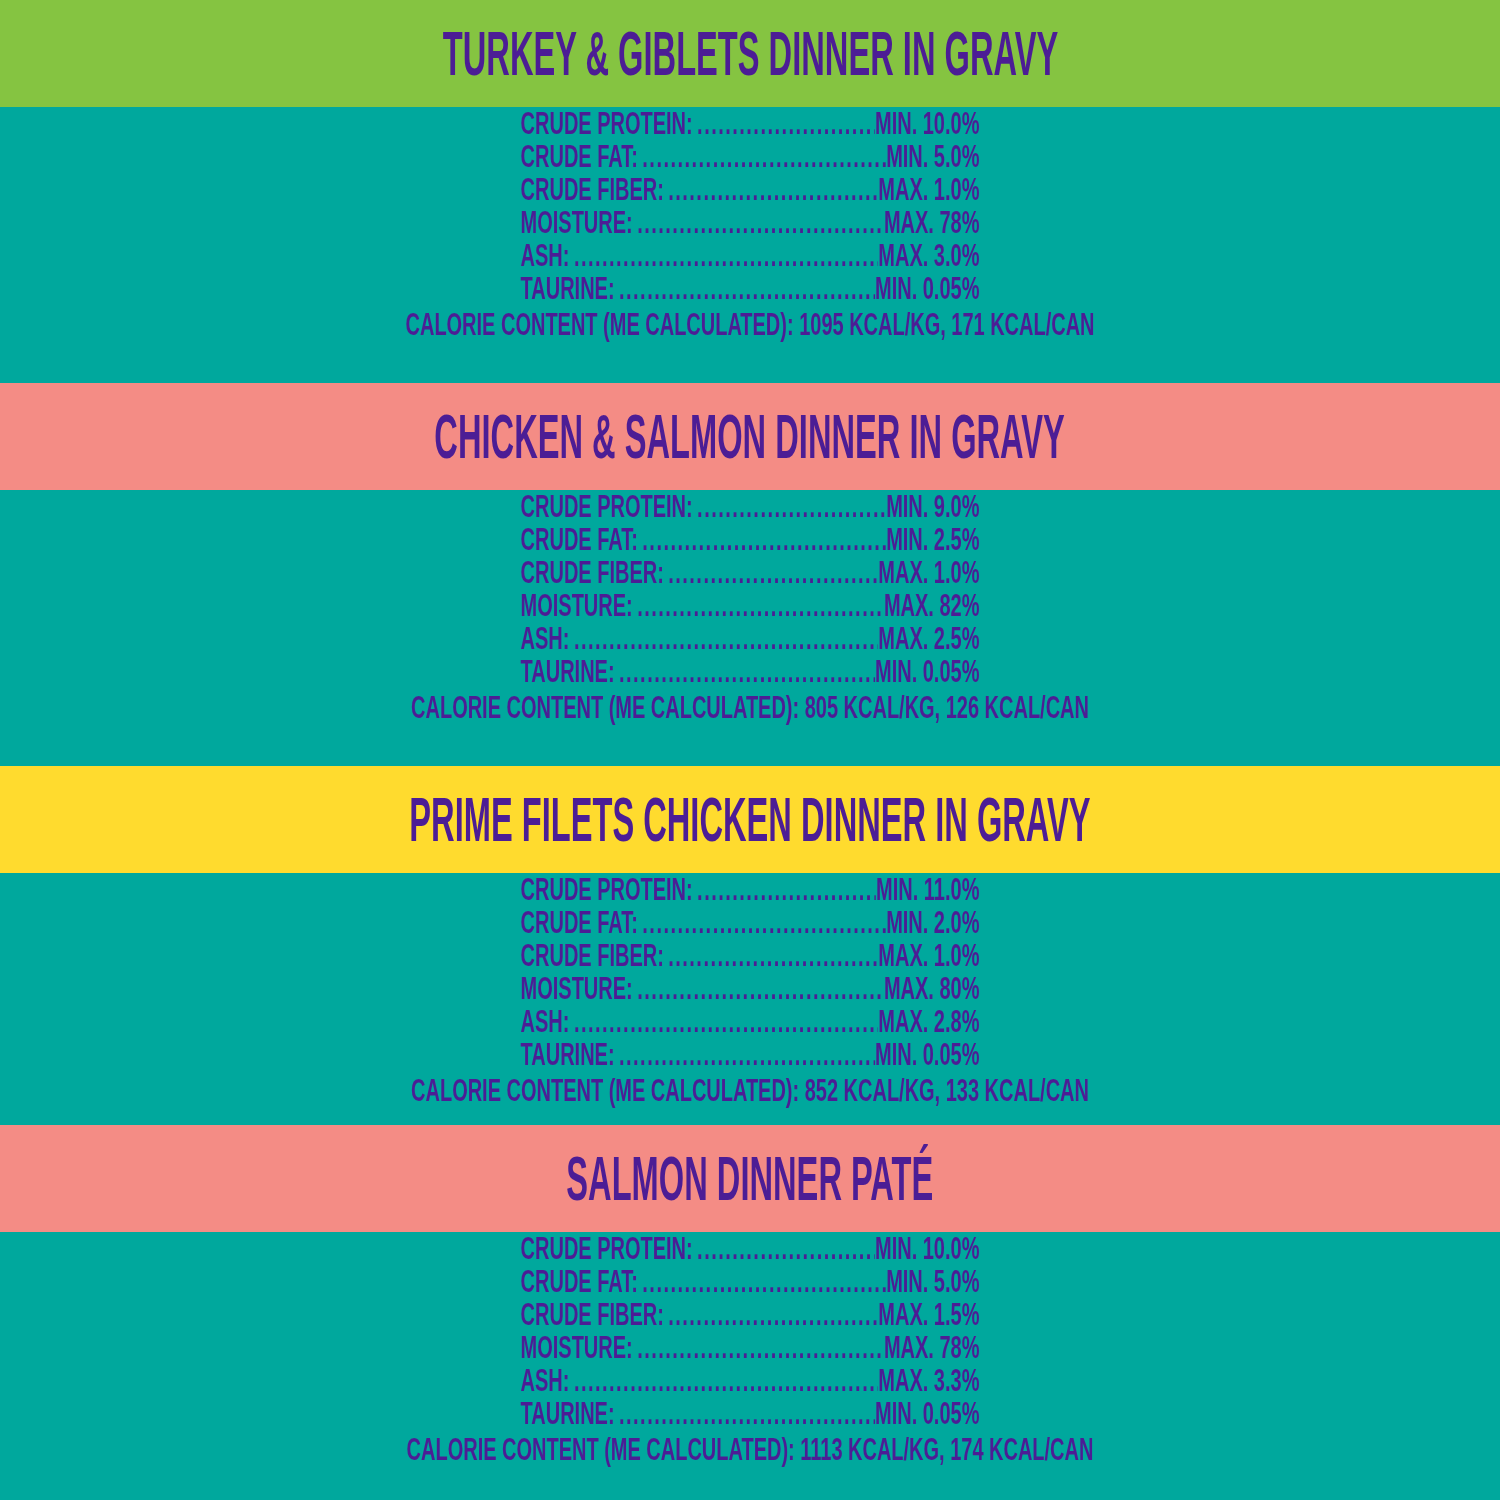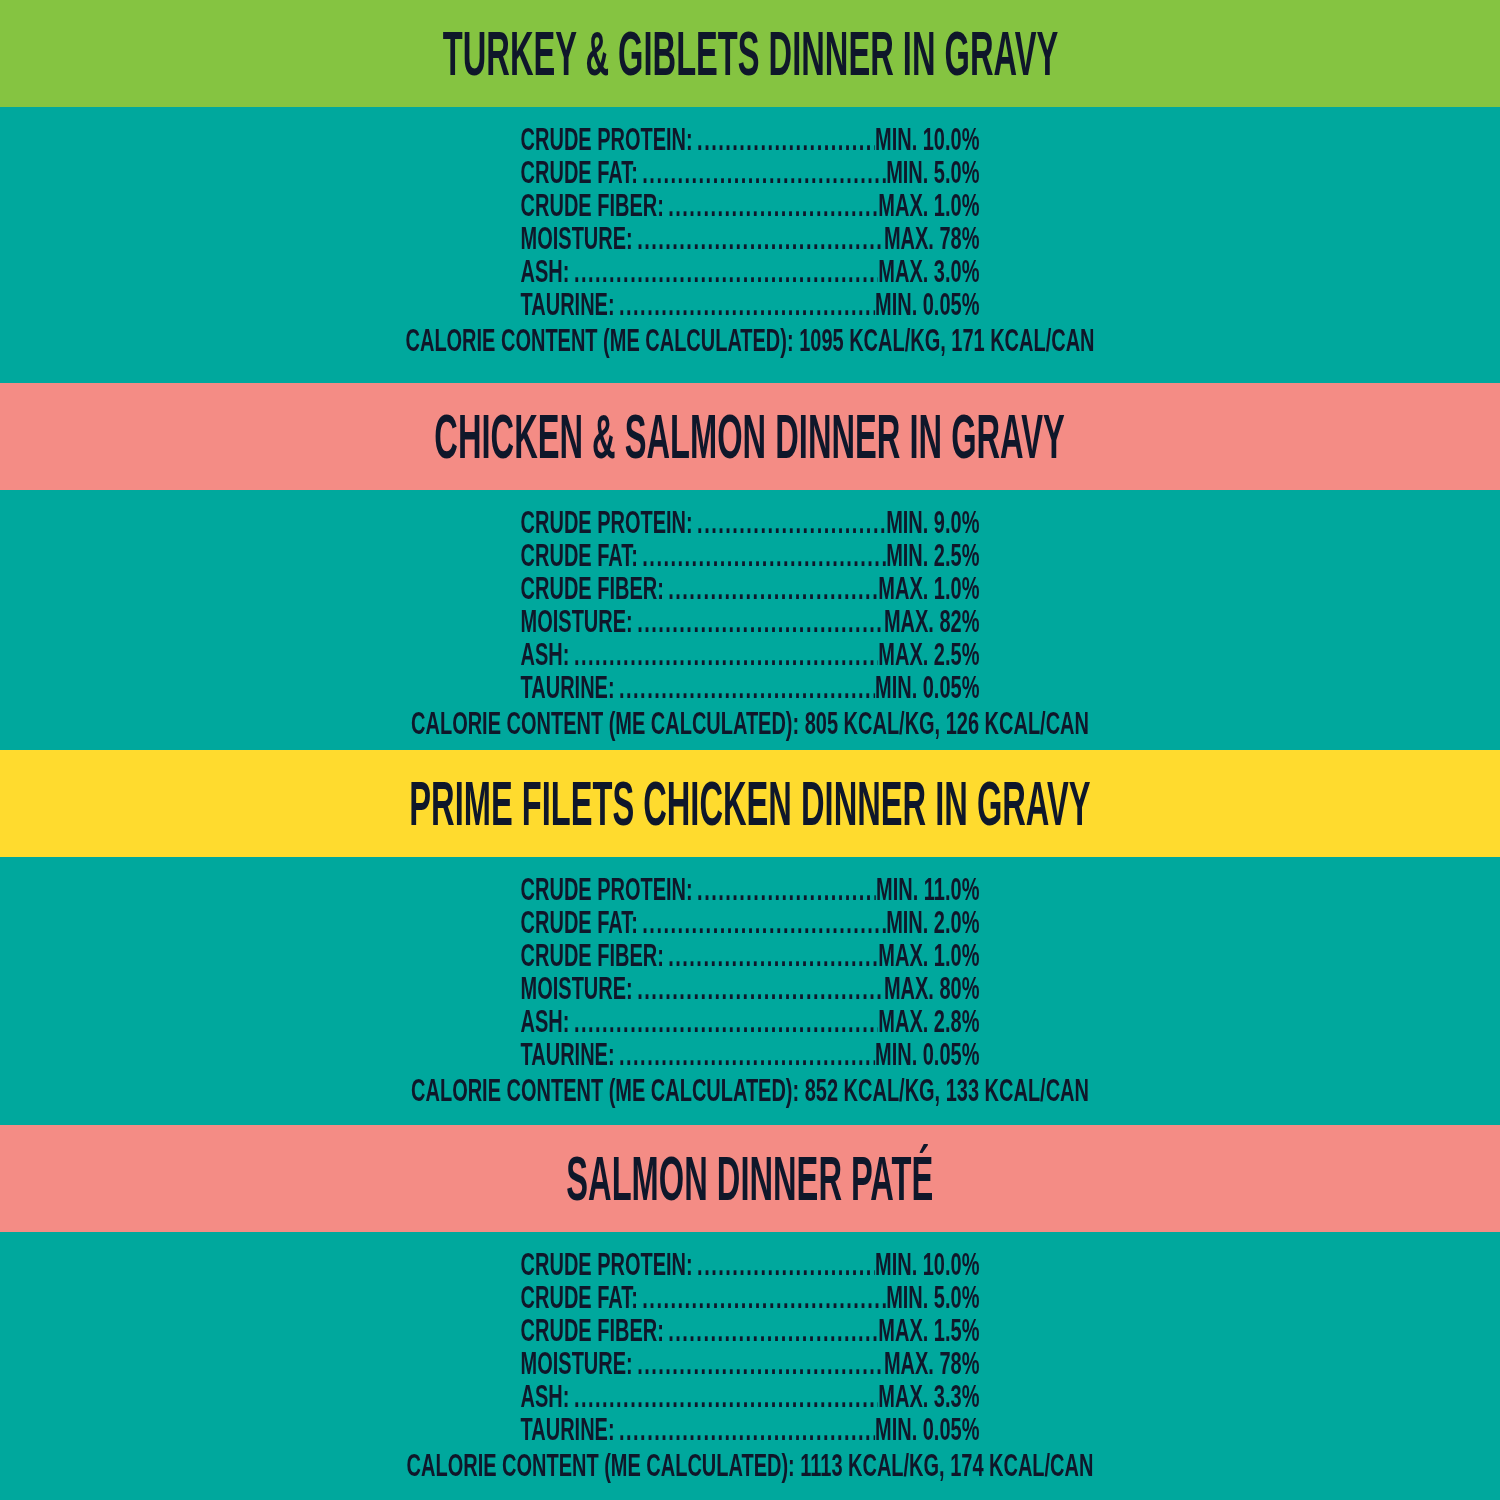--- a/index.html
+++ b/index.html
@@ -28,21 +28,20 @@
     margin: 0;
     font-size: 48px;
     line-height: 1;
     white-space: nowrap;
     transform: scale(0.68, 1.30);
     font-weight: bold;
   }
   .section-body {
     flex: 1 1 auto;
     box-sizing: border-box;
-    padding-top: 16px;
   }
   .analysis {
     width: 620px;
     margin: 0 auto;
     transform: scale(0.74, 1.18);
     transform-origin: 50% 0;
   }
   .row {
     display: flex;
     align-items: baseline;
@@ -67,21 +66,21 @@
     justify-content: center;
     font-size: 27px;
     line-height: 28px;
     margin-top: 2px;
   }
   .calorie-text { white-space: nowrap; }
 </style>
 </head>
 <body style="background: rgb(0, 168, 157);">
 
-<div id="panel-root" style="color: #0f172a;">
+<div id="panel-root" style="color: #4c1d95;">
   <section class="panel-section">
     <header class="band" style="background: rgb(133, 196, 65);">
       <h2 class="title">TURKEY &amp; GIBLETS DINNER IN GRAVY</h2>
     </header>
     <div class="section-body">
       <div class="analysis">
         <div class="rows">
   <div class="row">
     <span class="lbl">CRUDE PROTEIN:</span>
     <span class="leader"></span>
@@ -169,21 +168,21 @@
   </div>
 </div>
         <div class="calorie">
           <span class="calorie-text">CALORIE CONTENT (ME CALCULATED): 805 KCAL/KG, 126 KCAL/CAN</span>
         </div>
       </div>
     </div>
   </section>
 
   <section class="panel-section">
-    <header class="band" style="background: rgb(255, 219, 46);">
+    <header class="band" style="background: rgb(255, 219, 46); margin-top: 16px;">
       <h2 class="title">PRIME FILETS CHICKEN DINNER IN GRAVY</h2>
     </header>
     <div class="section-body">
       <div class="analysis">
         <div class="rows">
   <div class="row">
     <span class="lbl">CRUDE PROTEIN:</span>
     <span class="leader"></span>
     <span class="val">MIN. 11.0%</span>
   </div>

